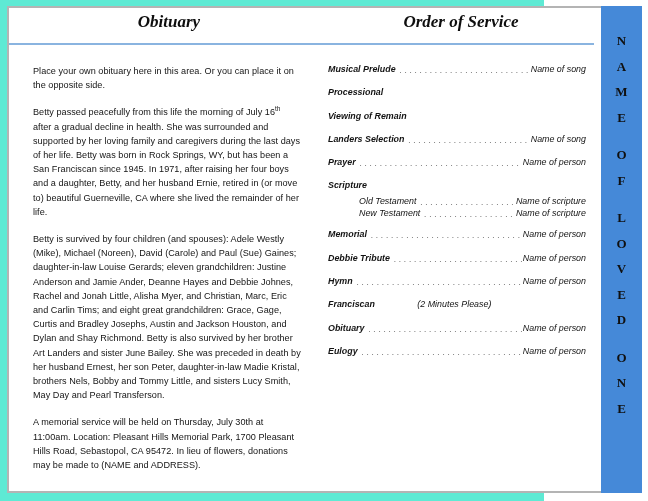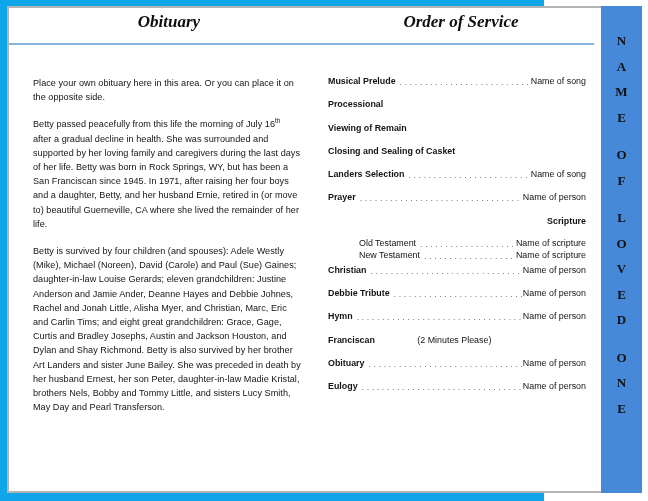--- a/index.html
+++ b/index.html
@@ -12,21 +12,21 @@
     height: 501px;
     font-family: "Liberation Sans", sans-serif;
     overflow: hidden;
   }
 
   #program-page {
     position: relative;
     width: 544px;
     height: 501px;
     box-sizing: border-box;
-    background: #0ea5e9;
+    background: #5eead4;
   }
 
   
   .page-frame {
     position: absolute;
     left: 7px;
     top: 6px;
     width: 634px;
     height: 487px;
     box-sizing: border-box;
@@ -75,53 +75,54 @@
   #obituary-column {
     position: absolute;
     left: 33px;
     top: 64px;
     width: 268px;
   }
   .obit-para {
     font-size: 9.1px;
     line-height: 14.2px;
     color: #141414;
-    margin: 12px 0 13px 0;
+    margin: 0 0 13px 0;
     text-align: left;
     letter-spacing: 0.04px;
   }
   .obit-para:last-child { margin-bottom: 0; }
   .sup {
     font-size: 6.4px;
     vertical-align: super;
     line-height: 0;
   }
 
   
   #order-column {
     position: absolute;
     left: 328px;
-    top: 76px;
+    top: 64px;
     width: 258px;
+    font-style: italic;
   }
   .svc-row {
     position: relative;
     display: flex;
     align-items: baseline;
     font-size: 8.9px;
     color: #131313;
     margin-bottom: 13.3px;
     white-space: nowrap;
   }
-  .svc-row.tight { margin-bottom: 12px; justify-content: flex-end; }
+  .svc-row.tight { margin-bottom: 6px; }
   .svc-row.sub {
     padding-left: 31px;
     margin-bottom: 2.0px;
   }
-  .svc-row.sub.last { margin-bottom: 5px; }
+  .svc-row.sub.last { margin-bottom: 11px; }
 
   .svc-label {
     font-weight: bold;
     flex: 0 0 auto;
   }
   .svc-label .note {
     font-weight: normal;
     margin-left: 40px;
   }
   .svc-sublabel {
@@ -192,41 +193,39 @@
   </div>
   <div class="header-rule"></div>
 
   <div id="obituary-column">
     <p class="obit-para">Place your own obituary here in this area.  Or you can place it on the opposite side.</p>
 
     <p class="obit-para"><span>Betty passed peacefully from this life the morning of July 16</span><span class="sup">th</span><span> after a gradual decline in health.  She was surrounded and supported by her loving family and caregivers during the last days of her life.  Betty was born in Rock Springs, WY, but has been a San Franciscan since 1945.  In 1971, after raising her four boys and a daughter, Betty, and her husband Ernie, retired in (or move to) beautiful Guerneville, CA where she lived the remainder of her life.</span></p>
 
     <p class="obit-para">Betty is survived by four children (and spouses): Adele Westly (Mike), Michael (Noreen), David (Carole) and Paul (Sue) Gaines;  daughter-in-law Louise Gerards;  eleven grandchildren: Justine Anderson and Jamie Ander, Deanne Hayes and Debbie Johnes, Rachel and Jonah Little, Alisha Myer, and Christian, Marc, Eric and Carlin Tims;  and eight great grandchildren: Grace, Gage, Curtis and Bradley Josephs, Austin and Jackson Houston, and Dylan and Shay Richmond.  Betty is also survived by her brother Art Landers and sister June Bailey.  She was preceded in death by her husband Ernest, her son Peter, daughter-in-law Madie Kristal, brothers Nels, Bobby and Tommy Little, and sisters Lucy Smith, May Day and Pearl Transferson.</p>
 
+    <p class="obit-para">A memorial service will be held on Thursday, July 30th at 11:00am.  Location:  Pleasant Hills Memorial Park, 1700 Pleasant Hills Road, Sebastopol, CA 95472.  In lieu of flowers, donations may be made to (NAME and ADDRESS).</p>
   </div>
 
   <div id="order-column">
 
     <div class="svc-row">
       <span class="svc-label">Musical Prelude</span>
       <span class="leader"></span>
       <span class="svc-value">Name of song</span>
     </div>
 
     <div class="svc-row">
       <span class="svc-label">Processional</span>
     </div>
 
     <div class="svc-row">
       <span class="svc-label">Viewing of Remain</span>
     </div>
 
-    <div class="svc-row">
-      <span class="svc-label">Closing and Sealing of Casket</span>
-    </div>
 
     <div class="svc-row">
       <span class="svc-label">Landers Selection</span>
       <span class="leader"></span>
       <span class="svc-value">Name of song</span>
     </div>
 
     <div class="svc-row">
       <span class="svc-label">Prayer</span>
       <span class="leader"></span>
@@ -243,21 +242,21 @@
       <span class="svc-value">Name of scripture</span>
     </div>
 
     <div class="svc-row sub last">
       <span class="svc-sublabel">New Testament</span>
       <span class="leader"></span>
       <span class="svc-value">Name of scripture</span>
     </div>
 
     <div class="svc-row">
-      <span class="svc-label">Christian</span>
+      <span class="svc-label">Memorial</span>
       <span class="leader"></span>
       <span class="svc-value">Name of person</span>
     </div>
 
     <div class="svc-row">
       <span class="svc-label">Debbie Tribute</span>
       <span class="leader"></span>
       <span class="svc-value">Name of person</span>
     </div>
 

